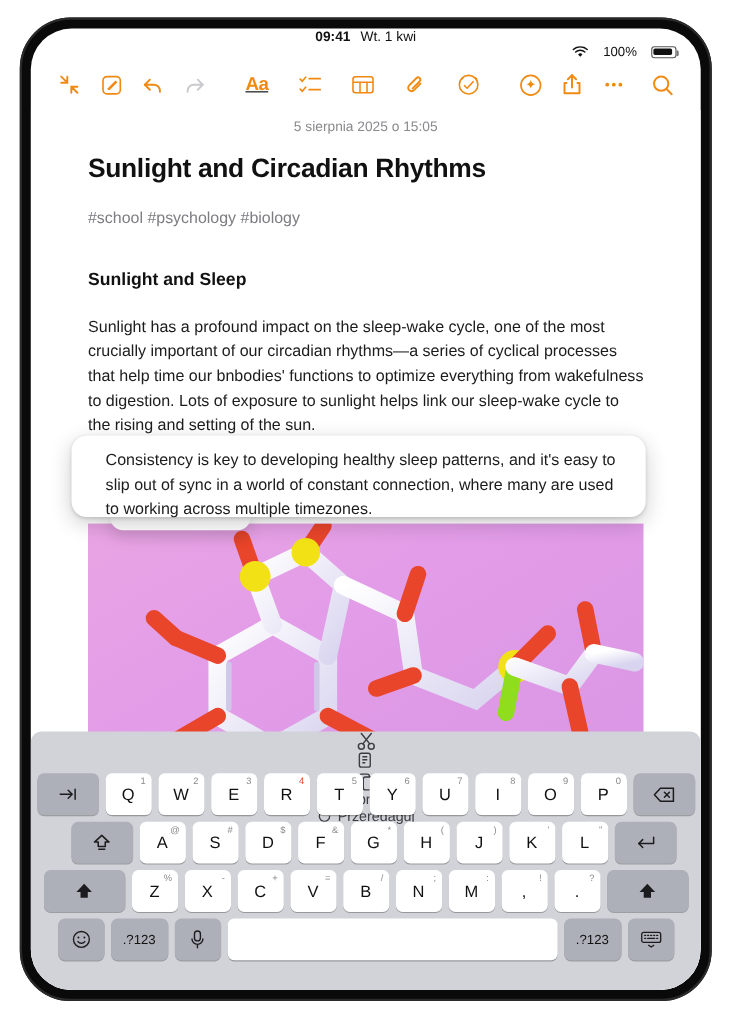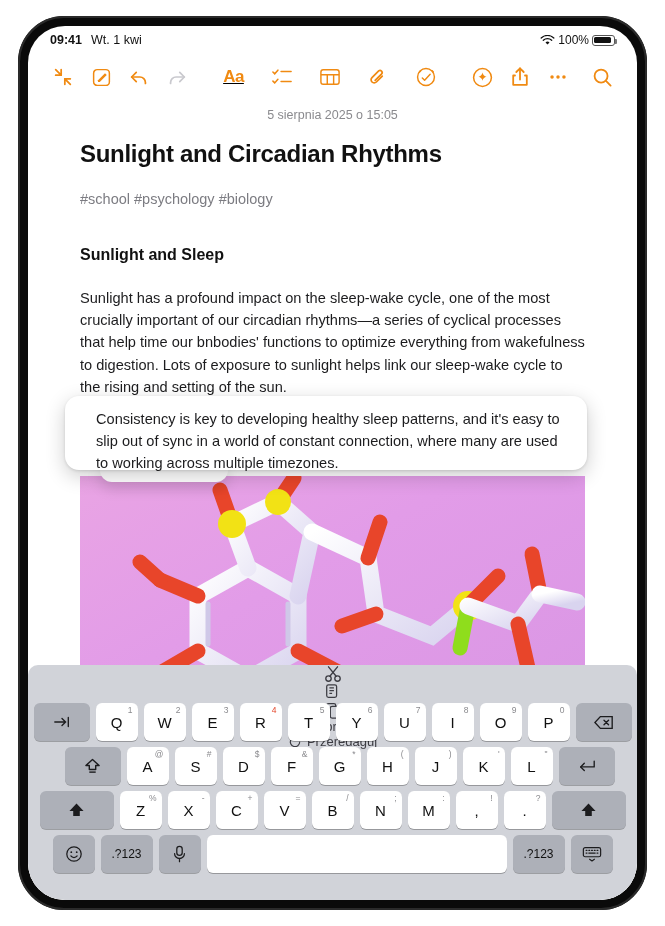--- a/index.html
+++ b/index.html
@@ -30,24 +30,24 @@
     border-radius: 37px;
     background: #ffffff;
     overflow: hidden;
   }
   
   #statusbar {
     position: absolute; top: 0; left: 0; right: 0;
     height: 28px;
     display: flex; align-items: center;
     padding: 0 22px;
-    font-size: 12.5px; color: #111;
+    font-size: 12.5px; color: #111; flex-direction: column;
   }
   #statusbar .left { display: flex; align-items: center; gap: 9px; font-weight: 600; }
-  #statusbar .right { margin-left: auto; display: flex; align-items: center; gap: 3px; font-weight: 500; font-size: 12px;}
+  #statusbar .right { margin-left: auto; display: flex; align-items: center; gap: 13px; font-weight: 500; font-size: 12px;}
   .batt {
     width: 23px; height: 11px;
     border: 1.2px solid #555; border-radius: 3px;
     position: relative; display: inline-block;
   }
   .batt::after {
     content: ""; position: absolute; right: -3px; top: 3px;
     width: 2px; height: 5px; background: #777; border-radius: 0 1px 1px 0;
   }
   .batt i { position: absolute; left: 1.3px; top: 1.3px; bottom: 1.3px; width: 17px; background: #111; border-radius: 1.5px; display:block;}

